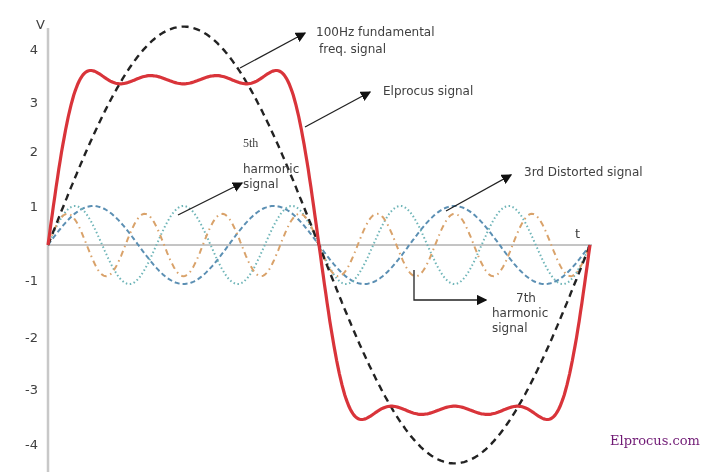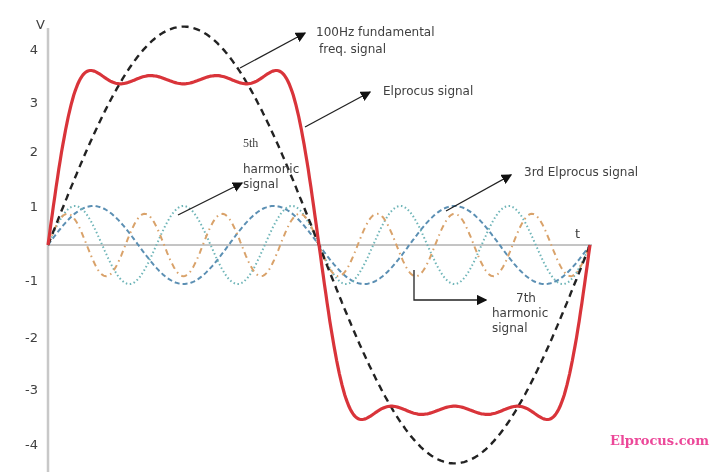--- a/index.html
+++ b/index.html
@@ -1,20 +1,20 @@
 <!DOCTYPE html>
 <html><head>
   <meta charset="utf-8">
   <style>
     html, body { margin: 0; padding: 0; background: #ffffff; }
     body { width: 720px; height: 472px; overflow: hidden; position: relative; font-family: "Liberation Sans", sans-serif; }
     #canvas { position: absolute; left: 0; top: 0; width: 720px; height: 472px; }
     .lbl { position: absolute; font-family: "DejaVu Sans", sans-serif; font-size: 12px; color: #404040; line-height: 15px; white-space: nowrap; }
     .tick { position: absolute; font-family: "DejaVu Sans", sans-serif; font-size: 13px; color: #404040; text-align: right; width: 22px; }
-    .wm { position: absolute; font-family: "DejaVu Serif", serif; font-weight: bold; font-size: 13px; color: #ec4899; text-align: center; }
+    .wm { position: absolute; font-family: "DejaVu Serif", serif; font-weight: normal; font-size: 13px; color: #701a75; text-align: center; }
   </style>
 </head>
 <body>
 
 <svg id="canvas" viewBox="0 0 720 472">
 
   <line x1="48" y1="28" x2="48" y2="472" stroke="#c8c8c8" stroke-width="2.5"></line>
   <line x1="48" y1="245" x2="592" y2="245" stroke="#8a8a8a" stroke-width="1"></line>
 
   <g id="harmonics" fill="none">
@@ -47,18 +47,18 @@
 <div class="tick" style="left:16px;top:382px;">-3</div>
 <div class="tick" style="left:16px;top:437px;">-4</div>
 <div class="lbl" style="left:575px;top:226px;font-size:13px;">t</div>
 
 <div class="lbl" style="left:316px;top:25px;">100Hz fundamental</div>
 <div class="lbl" style="left:319px;top:42px;text-align:right;">freq. signal</div>
 <div class="lbl" style="left:383px;top:84px;">Elprocus signal</div>
 <div class="lbl" style="left:243px;top:136px;font-family:Liberation Serif, serif;">5th</div>
 <div class="lbl" style="left:243px;top:162px;">harmonic</div>
 <div class="lbl" style="left:243px;top:177px;">signal</div>
-<div class="lbl" style="left:524px;top:165px;">3rd Elprocus signal</div>
+<div class="lbl" style="left:524px;top:165px;">3rd Distorted signal</div>
 <div class="lbl" style="left:516px;top:291px;">7th</div>
 <div class="lbl" style="left:492px;top:306px;">harmonic</div>
 <div class="lbl" style="left:492px;top:321px;">signal</div>
 
 <div class="wm" style="left:610px;top:433px;">Elprocus.com</div>
 
 </body></html>

